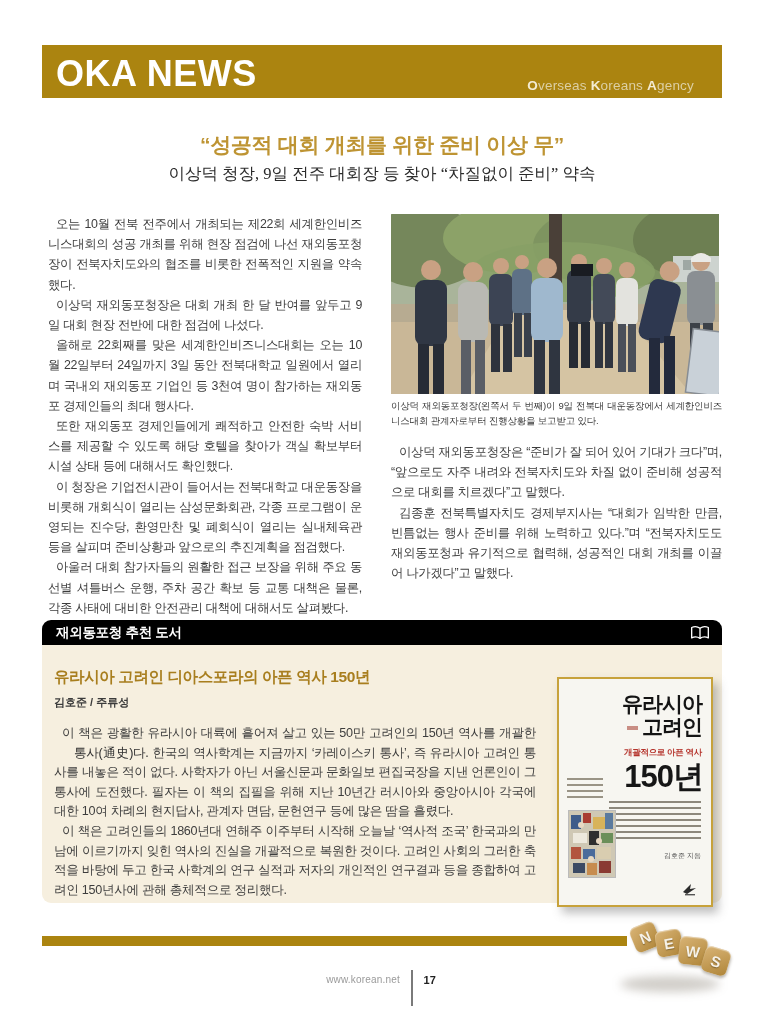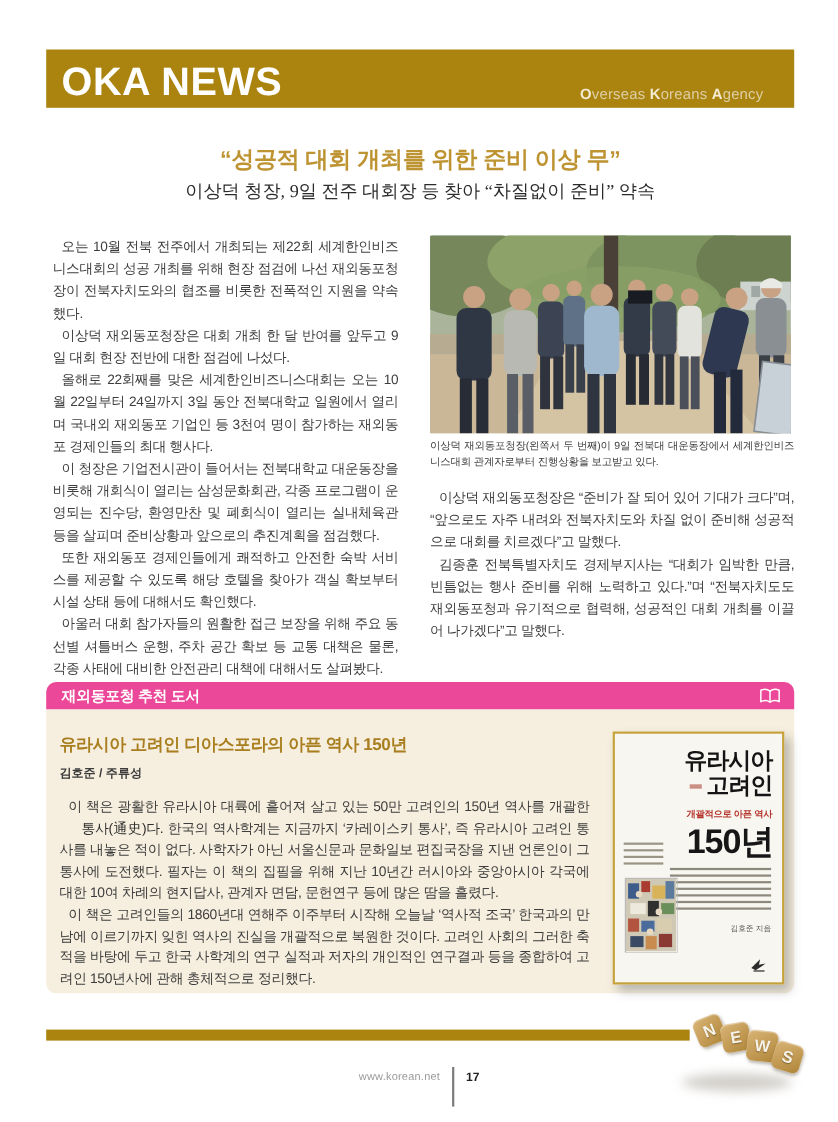--- a/index.html
+++ b/index.html
@@ -55,41 +55,41 @@
   .photo-figure svg { display: block; width: 328px; height: 180px; }
   .photo-caption {
     margin-top: 5px; font-size: 9.5px; line-height: 14.5px; letter-spacing: -0.2px;
     color: #3a3a3a; text-align: justify; word-break: break-all; text-indent: 0;
   }
   .right-paras { margin-top: 14px; }
 
   
   .book-section { position: absolute; left: 42px; top: 620px; width: 680px; }
   .book-bar {
-    height: 25px; background: #ec4899; border-radius: 9px 9px 0 0;
+    height: 25px; background: #000000; border-radius: 9px 9px 0 0;
     display: flex; align-items: center; justify-content: space-between;
     padding: 0 12px 0 14px; color: #fff;
   }
   .book-bar-label { font-size: 13.5px; font-weight: 800; letter-spacing: -0.3px; }
   .book-bar svg { display: block; }
   .book-body {
     position: relative; height: 258px; background: #F6EFDF;
     border-radius: 0 0 9px 9px; padding: 22px 20px 0 12px;
   }
   .book-title { font-size: 15.5px; font-weight: 800; color: #A87E1E; letter-spacing: -0.4px; }
   .book-author { margin-top: 7px; font-size: 11px; color: #3b3b3b; font-weight: 600; }
   .book-text { width: 482px; }
   .book-text .body-paras { margin-top: 14px; font-size: 12.6px; line-height: 19.6px;
     letter-spacing: -0.3px; text-align: justify; word-break: break-all; color: #3d3d3d; }
   .book-text .body-paras p { text-indent: 8px; }
   .book-text .body-paras b { font-weight: 400; color: #2e2e2e; margin-left: 20px; }
 
   
   .book-cover {
-    position: absolute; right: 9px; top: 20px; width: 156px; height: 230px;
+    position: absolute; right: 9px; top: 32px; width: 156px; height: 230px;
     background: #F7F6F1; border: 2px solid #C7A23B;
     box-shadow: 5px 6px 9px rgba(110,110,110,0.45);
   }
   .cover-title {
     margin-top: 14px; padding-right: 9px; text-align: right;
     font-size: 21px; font-weight: 900; line-height: 1.08; color: #141414; letter-spacing: -1px;
   }
   .mini-red { display: inline-block; width: 11px; height: 4px; background: #b0564a;
     opacity: .65; vertical-align: middle; margin-right: 4px; }
   .cover-subtitle {
@@ -148,22 +148,22 @@
   </header>
 
   <h1 class="headline">“성공적 대회 개최를 위한 준비 이상 무”</h1>
   <h2 class="subheadline">이상덕 청장, 9일 전주 대회장 등 찾아 “차질없이 준비” 약속</h2>
 
   <section class="columns">
     <div class="col col-left">
       <p>오는 10월 전북 전주에서 개최되는 제22회 세계한인비즈니스대회의 성공 개최를 위해 현장 점검에 나선 재외동포청장이 전북자치도와의 협조를 비롯한 전폭적인 지원을 약속했다.</p>
       <p>이상덕 재외동포청장은 대회 개최 한 달 반여를 앞두고 9일 대회 현장 전반에 대한 점검에 나섰다.</p>
       <p>올해로 22회째를 맞은 세계한인비즈니스대회는 오는 10월 22일부터 24일까지 3일 동안 전북대학교 일원에서 열리며 국내외 재외동포 기업인 등 3천여 명이 참가하는 재외동포 경제인들의 최대 행사다.</p>
+      <p>또한 재외동포 경제인들에게 쾌적하고 안전한 숙박 서비스를 제공할 수 있도록 해당 호텔을 찾아가 객실 확보부터 시설 상태 등에 대해서도 확인했다.</p>
       <p>이 청장은 기업전시관이 들어서는 전북대학교 대운동장을 비롯해 개회식이 열리는 삼성문화회관, 각종 프로그램이 운영되는 진수당, 환영만찬 및 폐회식이 열리는 실내체육관 등을 살피며 준비상황과 앞으로의 추진계획을 점검했다.</p>
-      <p>또한 재외동포 경제인들에게 쾌적하고 안전한 숙박 서비스를 제공할 수 있도록 해당 호텔을 찾아가 객실 확보부터 시설 상태 등에 대해서도 확인했다.</p>
       <p>아울러 대회 참가자들의 원활한 접근 보장을 위해 주요 동선별 셔틀버스 운행, 주차 공간 확보 등 교통 대책은 물론, 각종 사태에 대비한 안전관리 대책에 대해서도 살펴봤다.</p>
     </div>
     <div class="col col-right">
       <figure class="photo-figure">
         <svg viewBox="0 0 328 180" aria-hidden="true">
           <rect width="328" height="180" fill="#A9B49A"></rect>
           <circle cx="250" cy="14" r="14" fill="#E6ECE9"></circle>
           <circle cx="92" cy="10" r="10" fill="#DFE6E2"></circle>
           <circle cx="30" cy="16" r="12" fill="#D6DDD8"></circle>
           <ellipse cx="34" cy="34" rx="62" ry="40" fill="#75875B"></ellipse>

